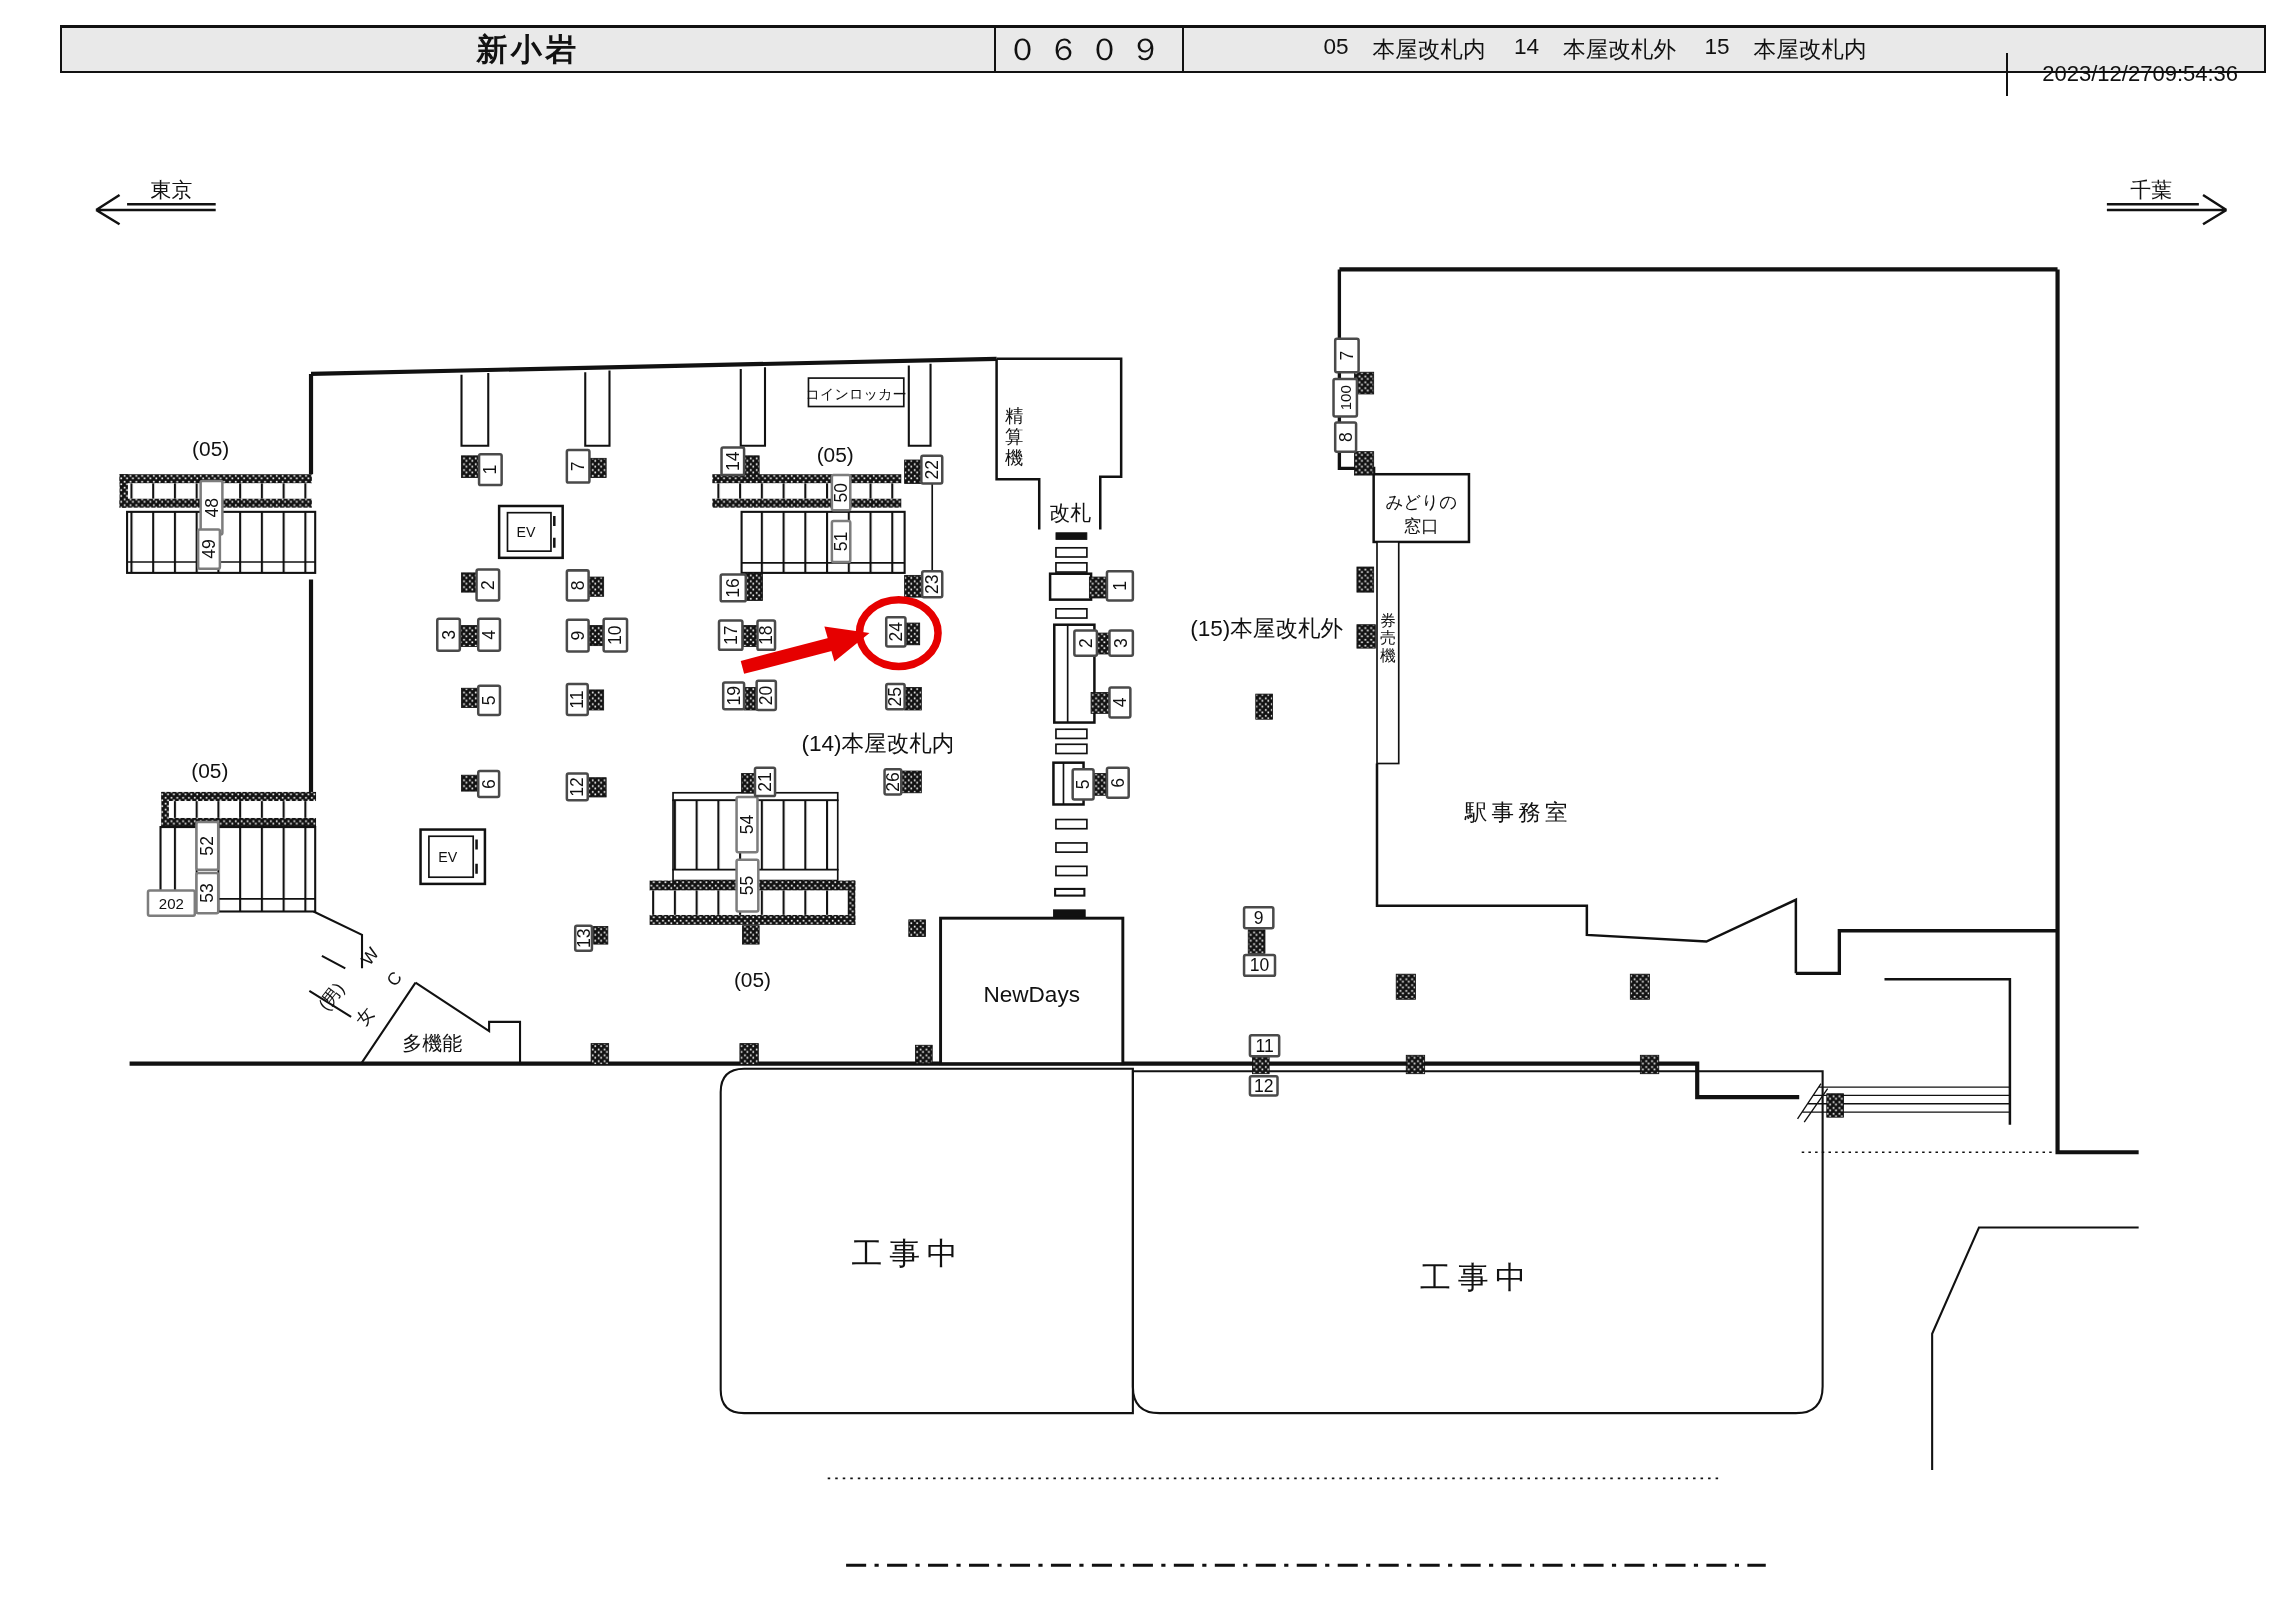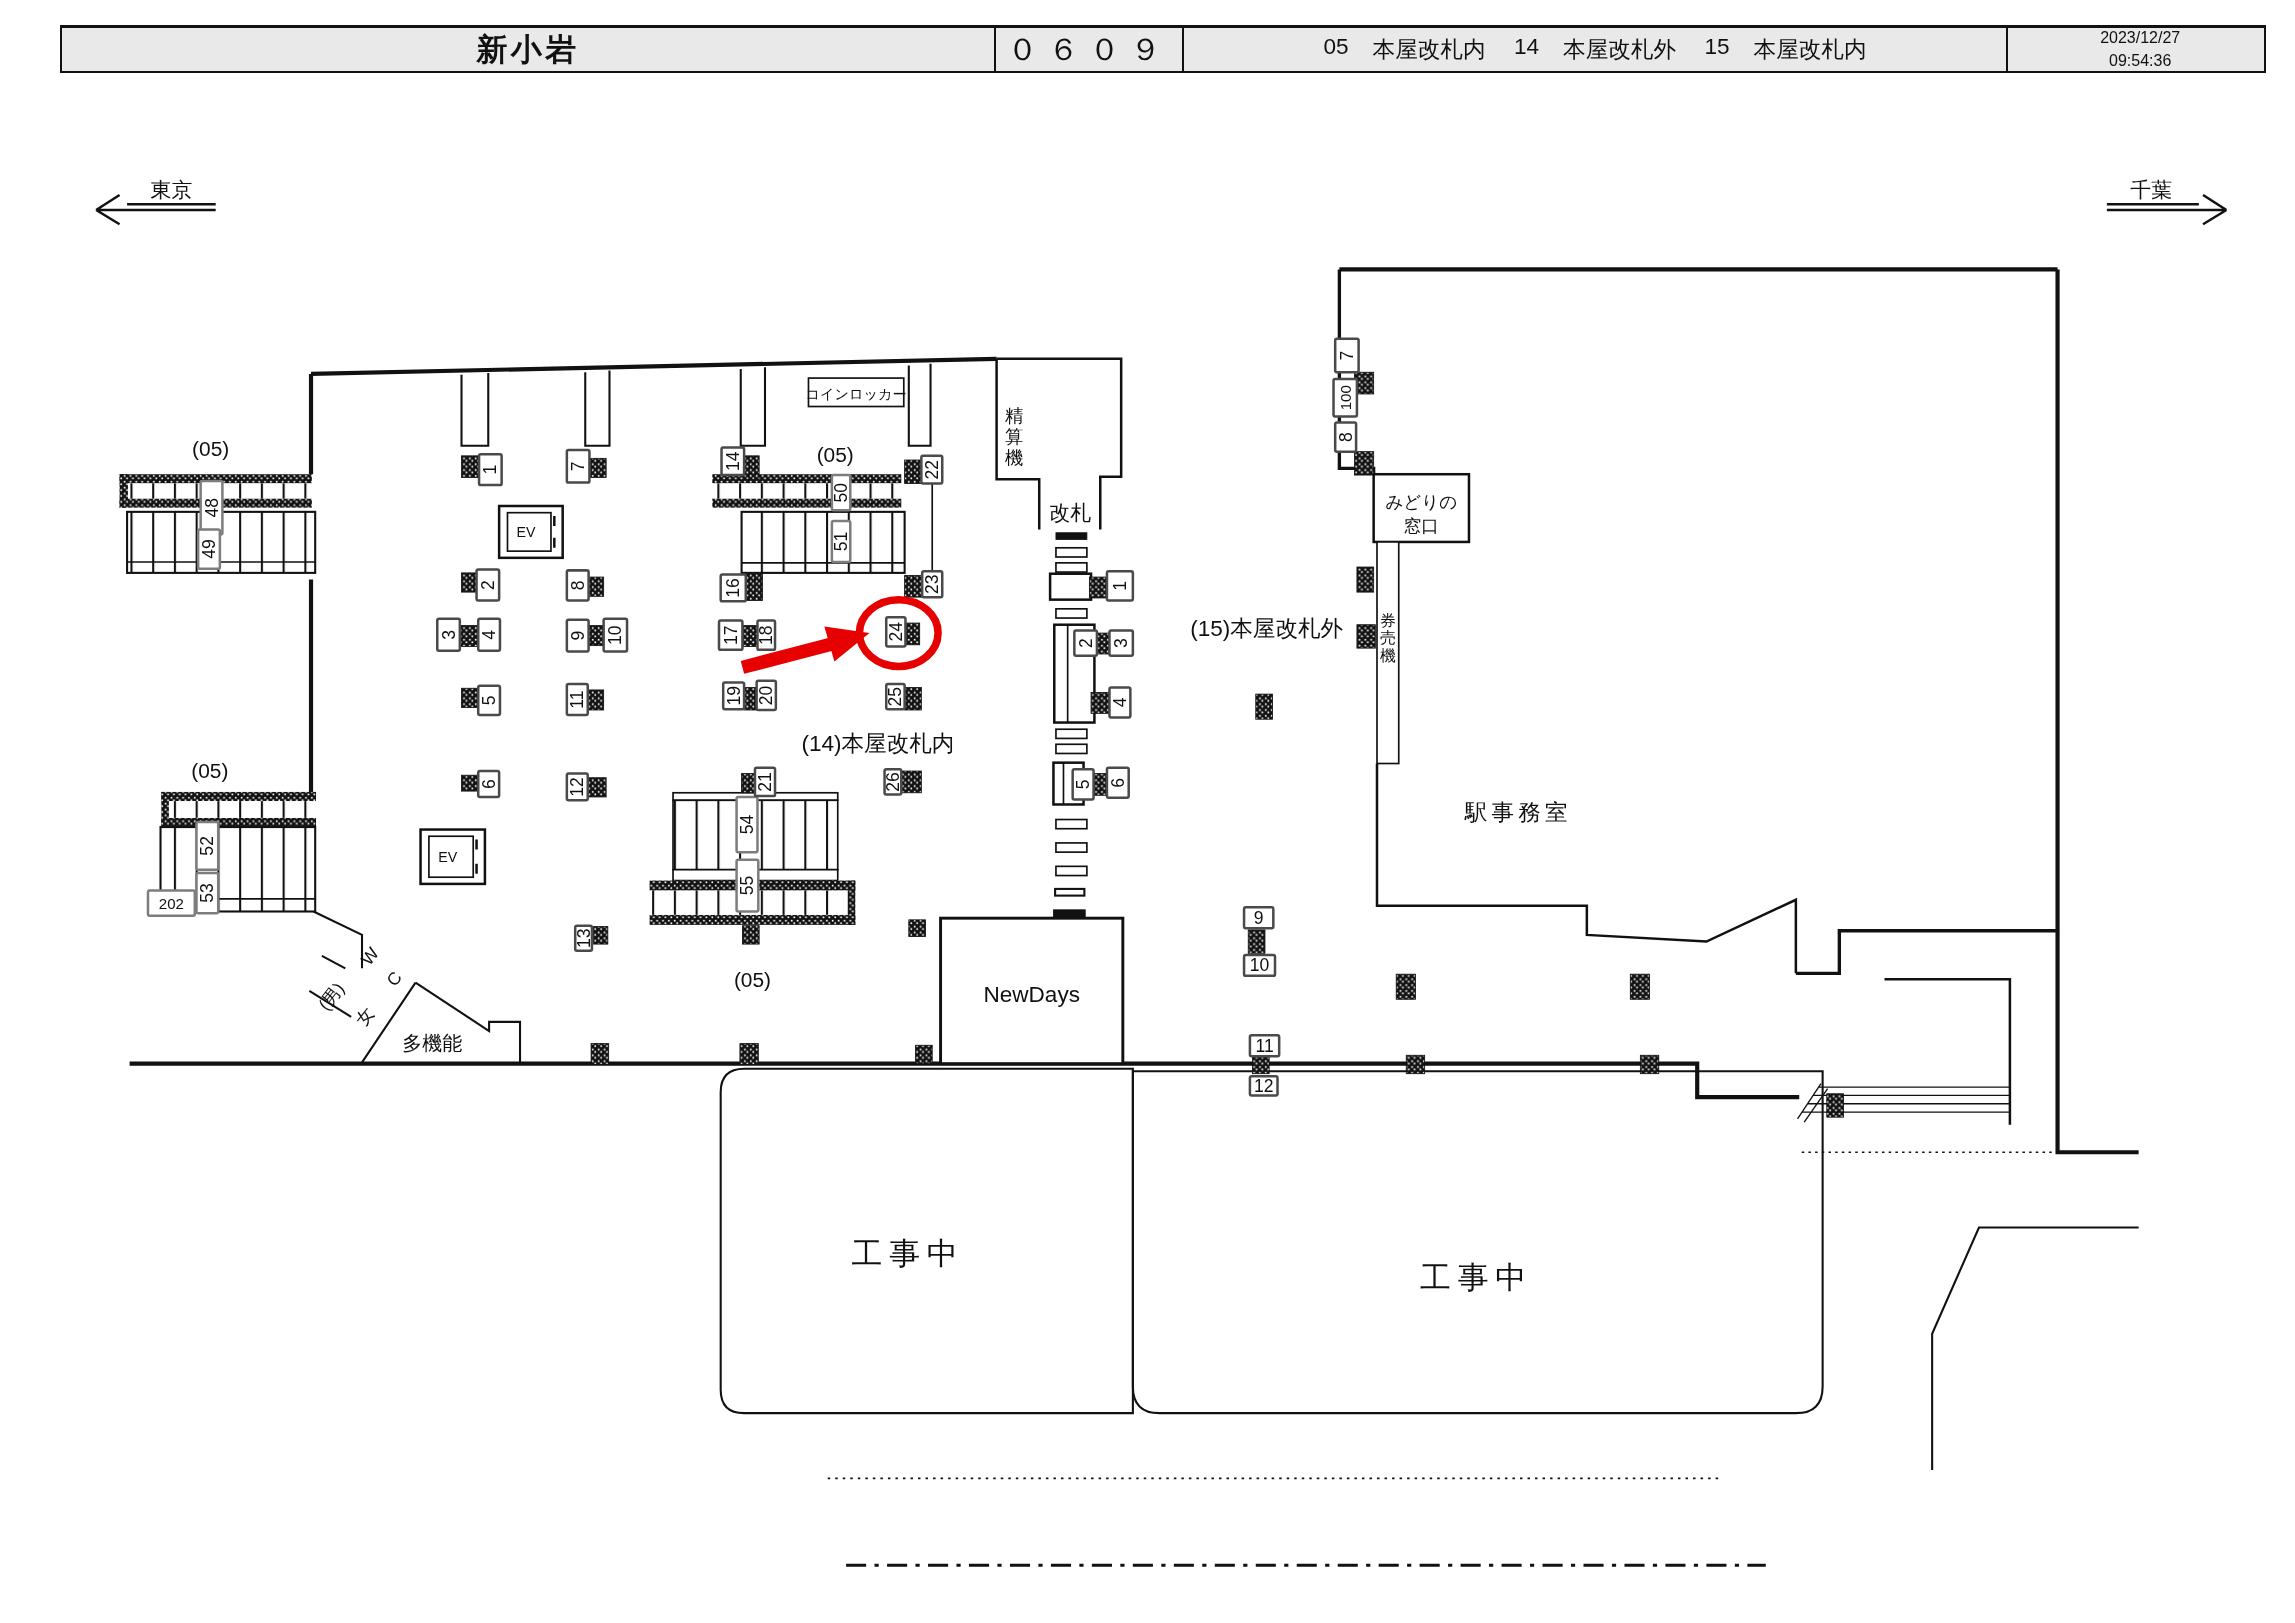--- a/index.html
+++ b/index.html
@@ -6,22 +6,22 @@
   body{position:relative;width:2295px;height:1624px;font-family:"Liberation Sans",sans-serif;overflow:hidden;}
   #plan{position:absolute;left:0;top:0;}
   
   .hdr{position:absolute;left:60px;top:25px;width:2206px;height:48px;display:flex;
        background:#e9e9e9;border:2.5px solid #111;border-top:3.3px solid #111;box-sizing:border-box;}
   .hdr .cell{display:flex;align-items:center;justify-content:center;box-sizing:border-box;height:100%;}
   .c-station{width:932px;font-size:31px;font-weight:600;letter-spacing:3.3px;color:#111;}
   .c-code{width:188px;border-left:2.5px solid #111;font-size:31px;letter-spacing:10px;color:#111;text-align:right;}
   .c-locs{width:824px;border-left:2.5px solid #111;font-size:22.6px;color:#111;gap:28.4px;}
   .c-locs .loc{display:flex;gap:24px;}
-  .c-time{flex:1;border-left:2.5px solid #111;flex-direction:column;justify-content:center;align-items:flex-start;
-          padding-left:8.4px;font-size:16px;line-height:22.6px;color:#111;}
+  .c-time{flex:1;border-left:2.5px solid #111;flex-direction:row;justify-content:center;align-items:flex-start;
+          padding-left:8.4px;font-size:22px;line-height:22.6px;color:#111;margin-top:25px;}
   text{fill:#111;font-family:"Liberation Sans",sans-serif;}
 </style>
 </head>
 <body>
 
 <svg id="plan" width="2295" height="1624" viewBox="0 0 2745 1942">
   <defs>
     <pattern id="spk" width="7" height="7" patternUnits="userSpaceOnUse">
       <rect width="7" height="7" fill="#111"></rect>
       <rect x="1" y="1" width="2" height="2" fill="#fff"></rect>

